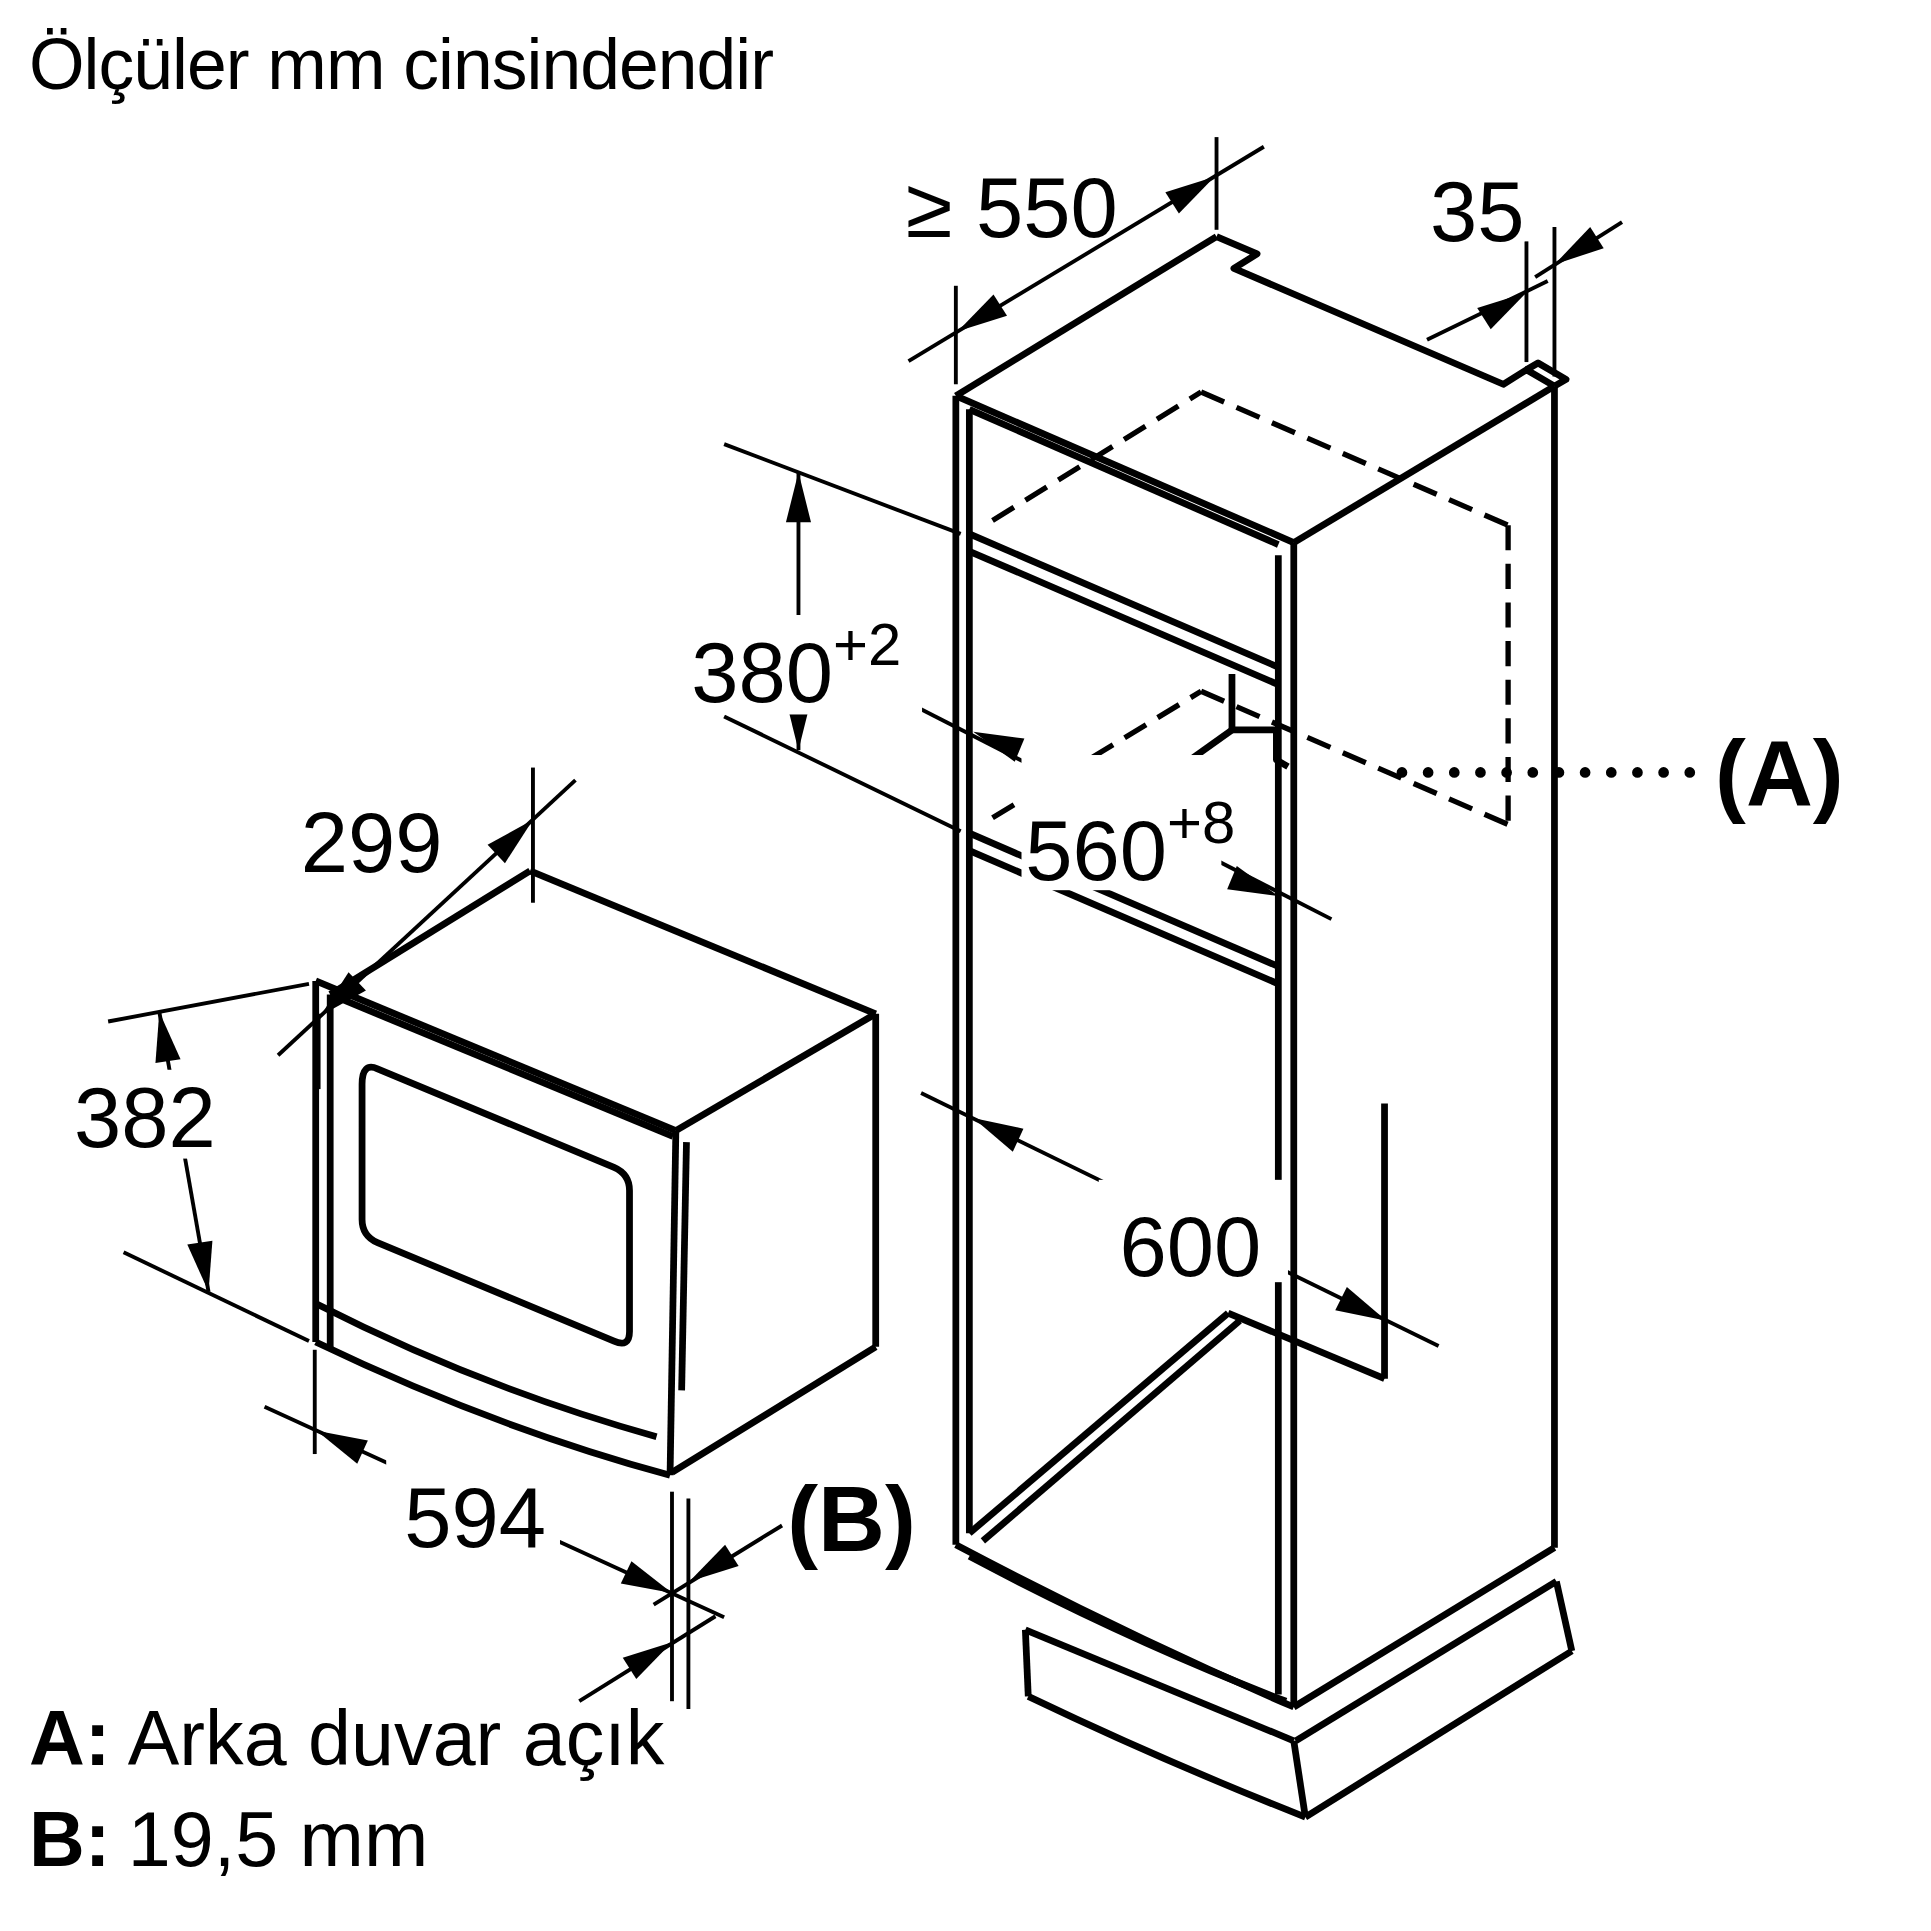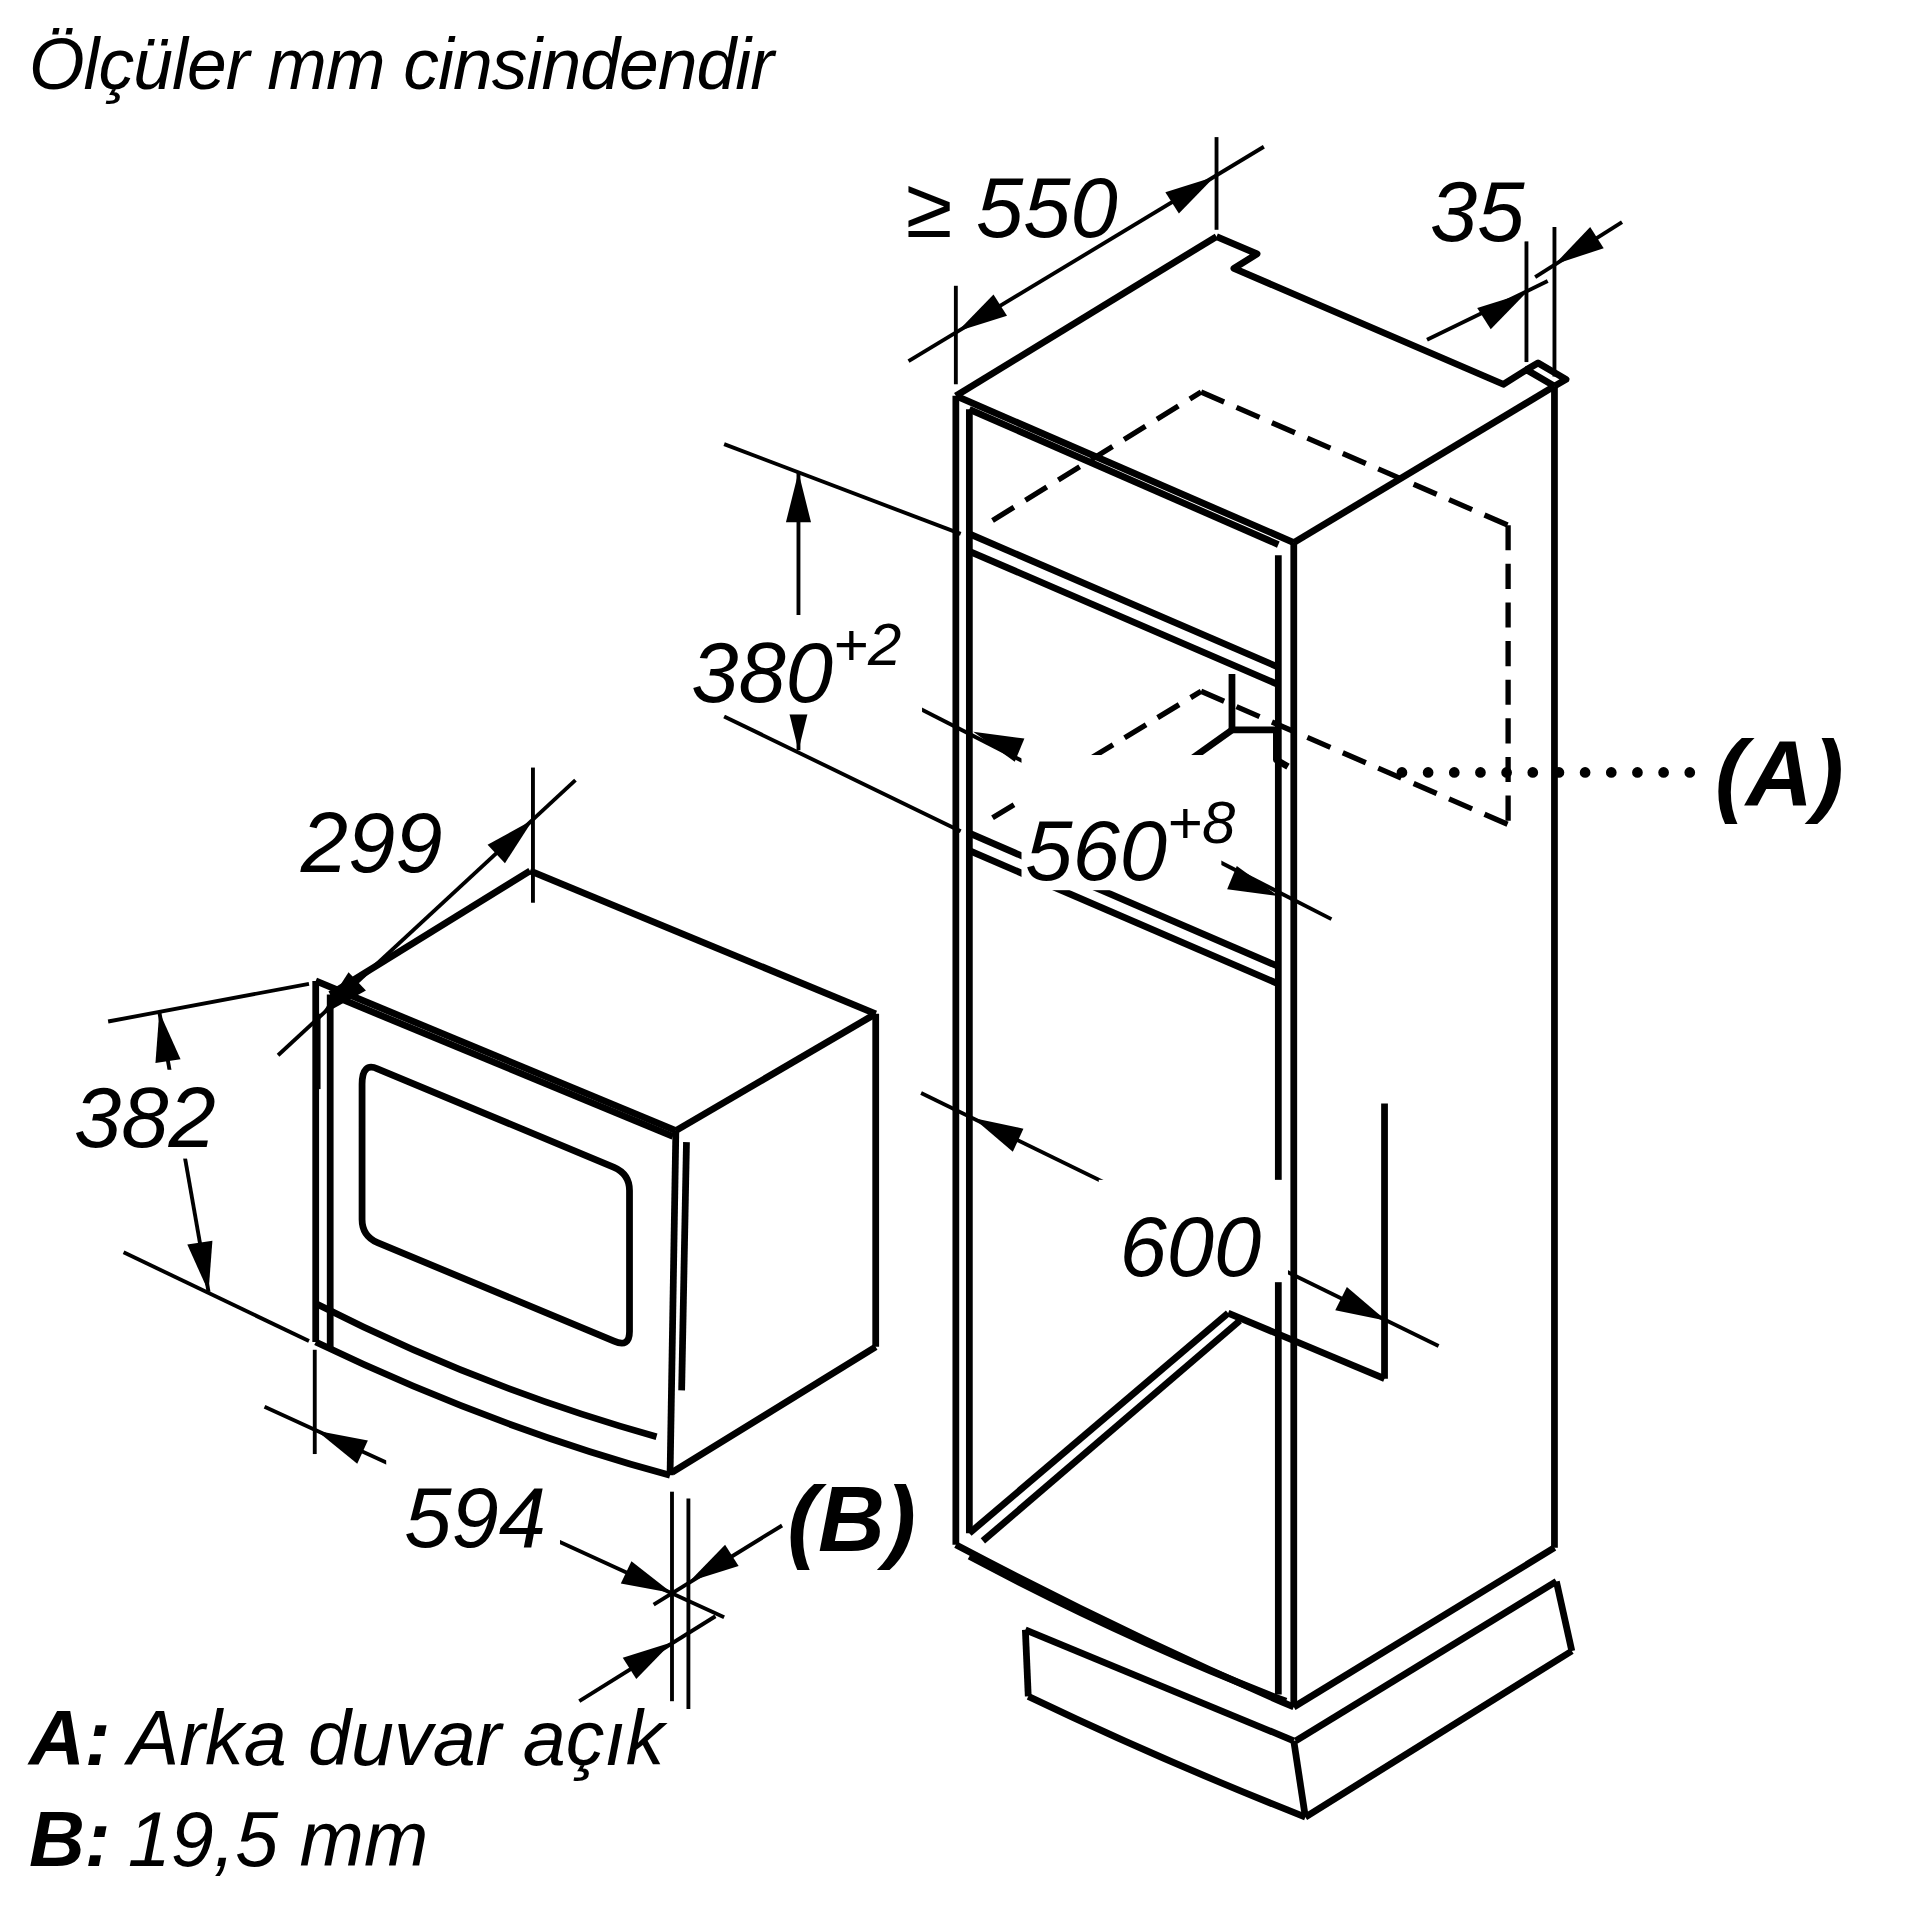--- a/index.html
+++ b/index.html
@@ -1,17 +1,17 @@
 <!DOCTYPE html>
 <html><head>
 <meta charset="utf-8">
 <style>
   html,body{margin:0;padding:0;background:#ffffff;}
   .canvas{width:1931px;height:1931px;position:relative;background:#ffffff;
-          font-family:"Liberation Sans", sans-serif;font-style:italic;}
+          font-family:"Liberation Sans", sans-serif;}
   svg{display:block;}
   .ln{stroke:#000;stroke-width:7;fill:none;stroke-linejoin:round;}
   .thin{stroke:#000;stroke-width:4;fill:none;}
   .dash{stroke:#000;stroke-width:5.5;fill:none;stroke-dasharray:26 14;}
   .dots{stroke:#000;stroke-width:11;fill:none;stroke-dasharray:0.1 27;stroke-linecap:round;}
   .arw{fill:#000;stroke:none;}
   .mask{fill:#ffffff;stroke:none;}
   text{fill:#000;}
   .num{font-size:88px;}
   .sup{font-size:62px;}

